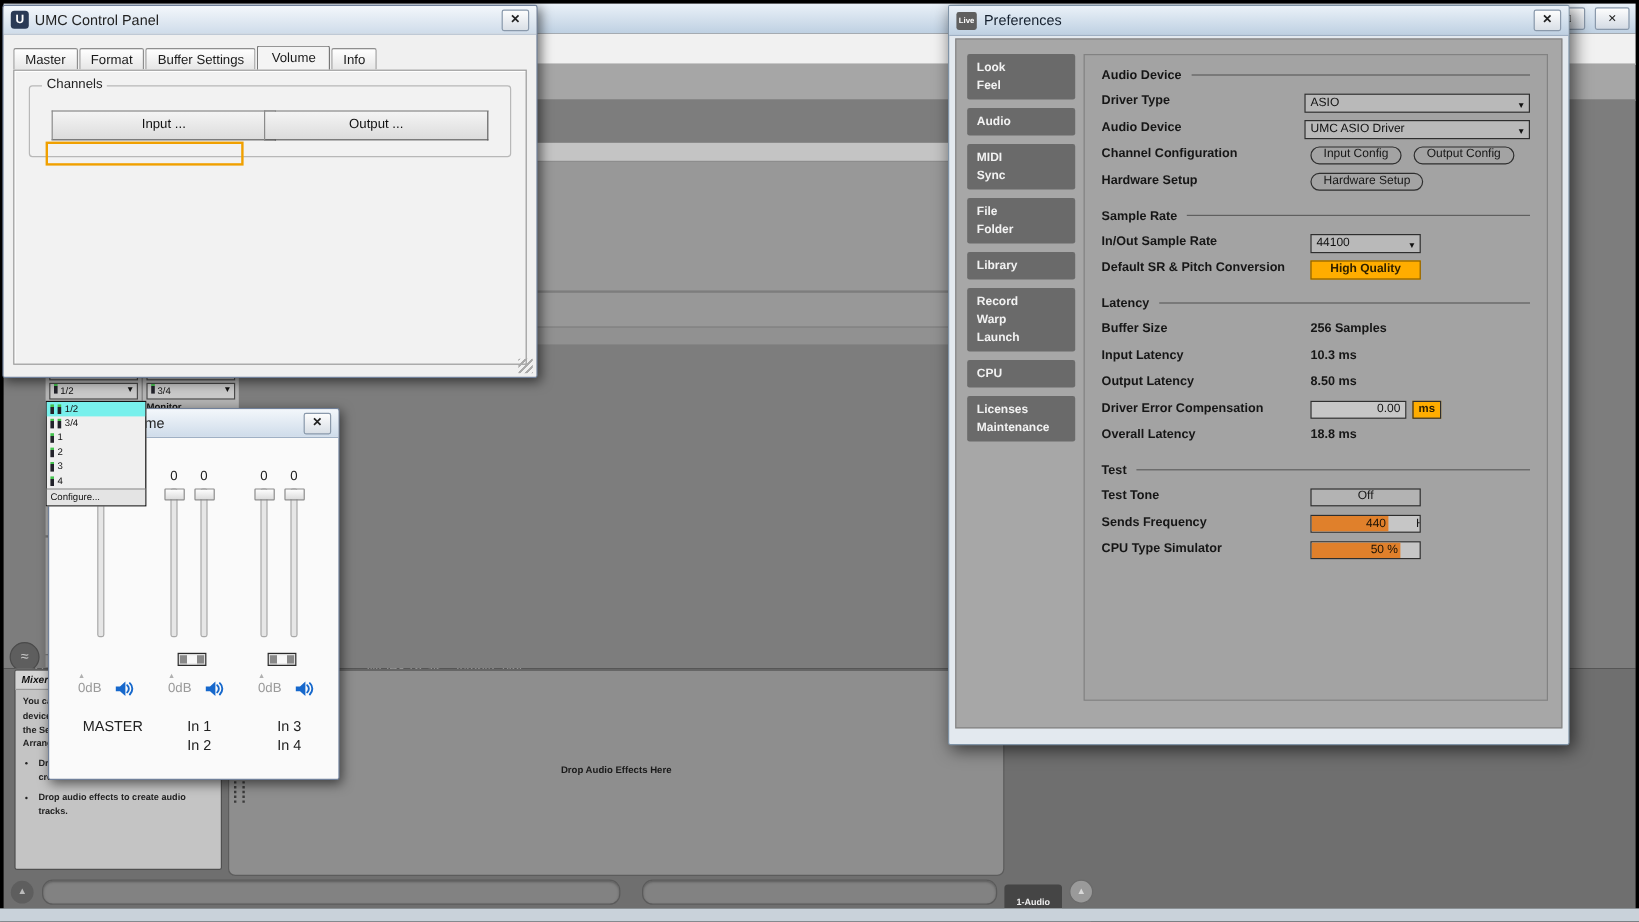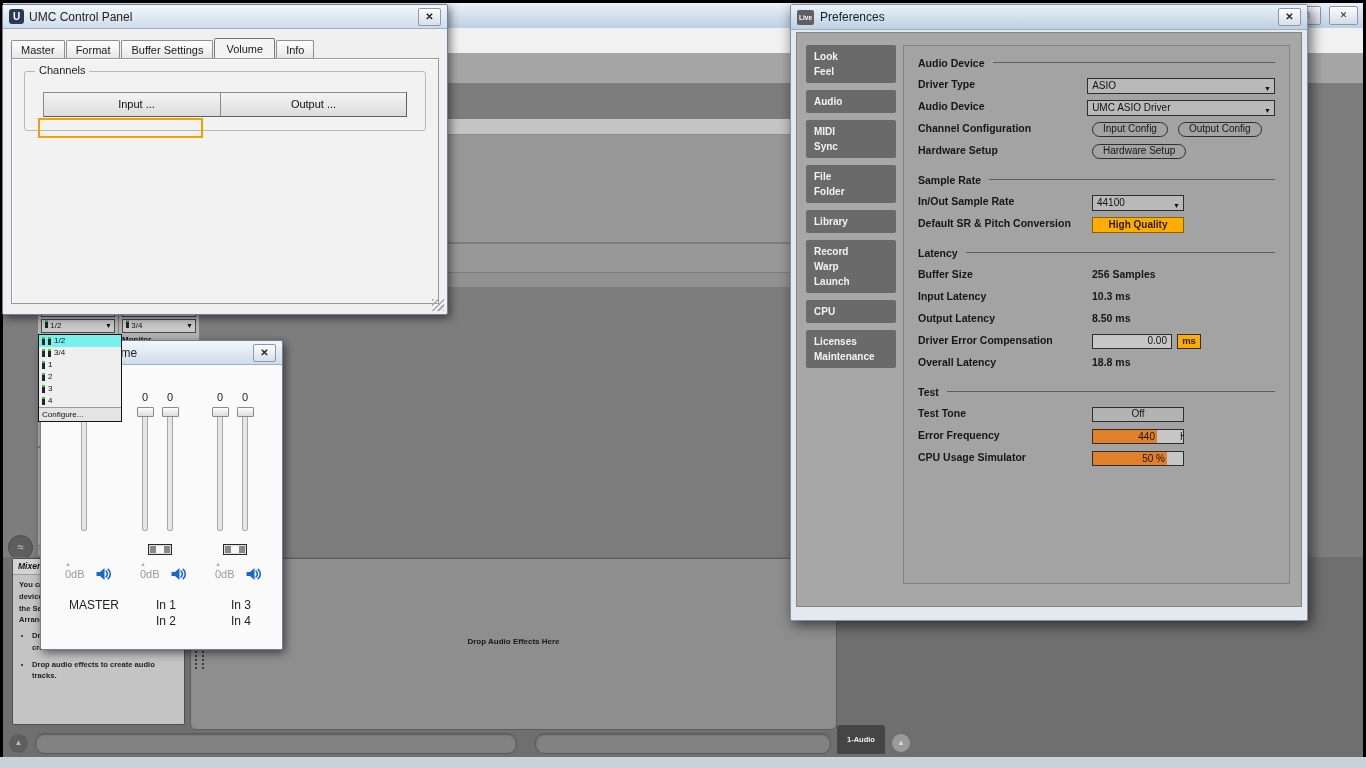--- a/index.html
+++ b/index.html
@@ -218,21 +218,21 @@
   #devarea{position:absolute;left:187px;top:1px;width:645px;height:170px;background:#8e8e8e;
     border:1px solid #5c5c5c;border-radius:6px;}
   #devhandle{position:absolute;left:4px;top:55px;width:5px;height:55px;border-left:2px dotted #3c3c3c;
     border-right:2px dotted #3c3c3c;}
   #droptext{position:absolute;left:0;right:0;top:78px;text-align:center;font-size:8px;font-weight:bold;color:#1a1a1a;}
   #lowcirc{position:absolute;left:6px;top:177px;width:19px;height:19px;border-radius:50%;background:#5e5e5e;
     color:#bbb;font-size:8px;text-align:center;line-height:18px;}
   .bstrip{position:absolute;top:176px;height:19px;background:#828282;border:1px solid #5a5a5a;border-radius:9px;
     box-shadow:inset 0 1px 2px rgba(0,0,0,.3);}
   #bs1{left:32px;width:480px;} #bs2{left:532px;width:294px;}
-  #audiotab{position:absolute;left:834px;top:168px;width:48px;height:29px;background:#454545;border-radius:3px 3px 0 0;
+  #audiotab{position:absolute;left:834px;top:180px;width:48px;height:29px;background:#454545;border-radius:3px 3px 0 0;
     font-size:7.5px;font-weight:bold;color:#efefef;text-align:center;line-height:29px;}
   #lowcirc2{position:absolute;left:888px;top:176px;width:18px;height:18px;border-radius:50%;background:#9a9a9a;
     border:1px solid #6a6a6a;color:#d8d8d8;font-size:8px;text-align:center;line-height:17px;}
   #lv-bot{position:absolute;left:0;right:0;bottom:0;height:11px;background:#c9d2da;}
 
   
   #prefs{left:790px;top:4px;width:516px;height:615px;background:#e3e9ef;border:1px solid #7f93a6;
     border-radius:2px;box-shadow:3px 4px 14px rgba(0,0,0,.6);z-index:20;}
   #pf-title{position:absolute;left:0;right:0;top:0;height:24px;display:flex;align-items:center;gap:6px;padding:0 6px;
     background:linear-gradient(#eaf1f8,#bed0e2);border-bottom:1px solid #9fb0c4;}
@@ -893,27 +893,27 @@
 
       <div class="sect gap">
           <b>Test</b>
           <span class="ln"></span>
         </div>
       <div class="prow">
         <span class="plbl">Test Tone</span>
         <span class="pbtn">Off</span>
       </div>
       <div class="prow">
-        <span class="plbl">Error Frequency</span>
+        <span class="plbl">Sends Frequency</span>
         <span class="pslider">
           <span class="pfill" id="tf-fill">440</span>
           <span class="punit" id="tf-unit">Hz</span>
         </span>
       </div>
       <div class="prow">
-        <span class="plbl">CPU Usage Simulator</span>
+        <span class="plbl">CPU Type Simulator</span>
         <span class="pslider">
           <span class="pfill" id="cpu-fill">50 %</span>
         </span>
       </div>
     </div>
   </div>
 </div>
 
 </body></html>

